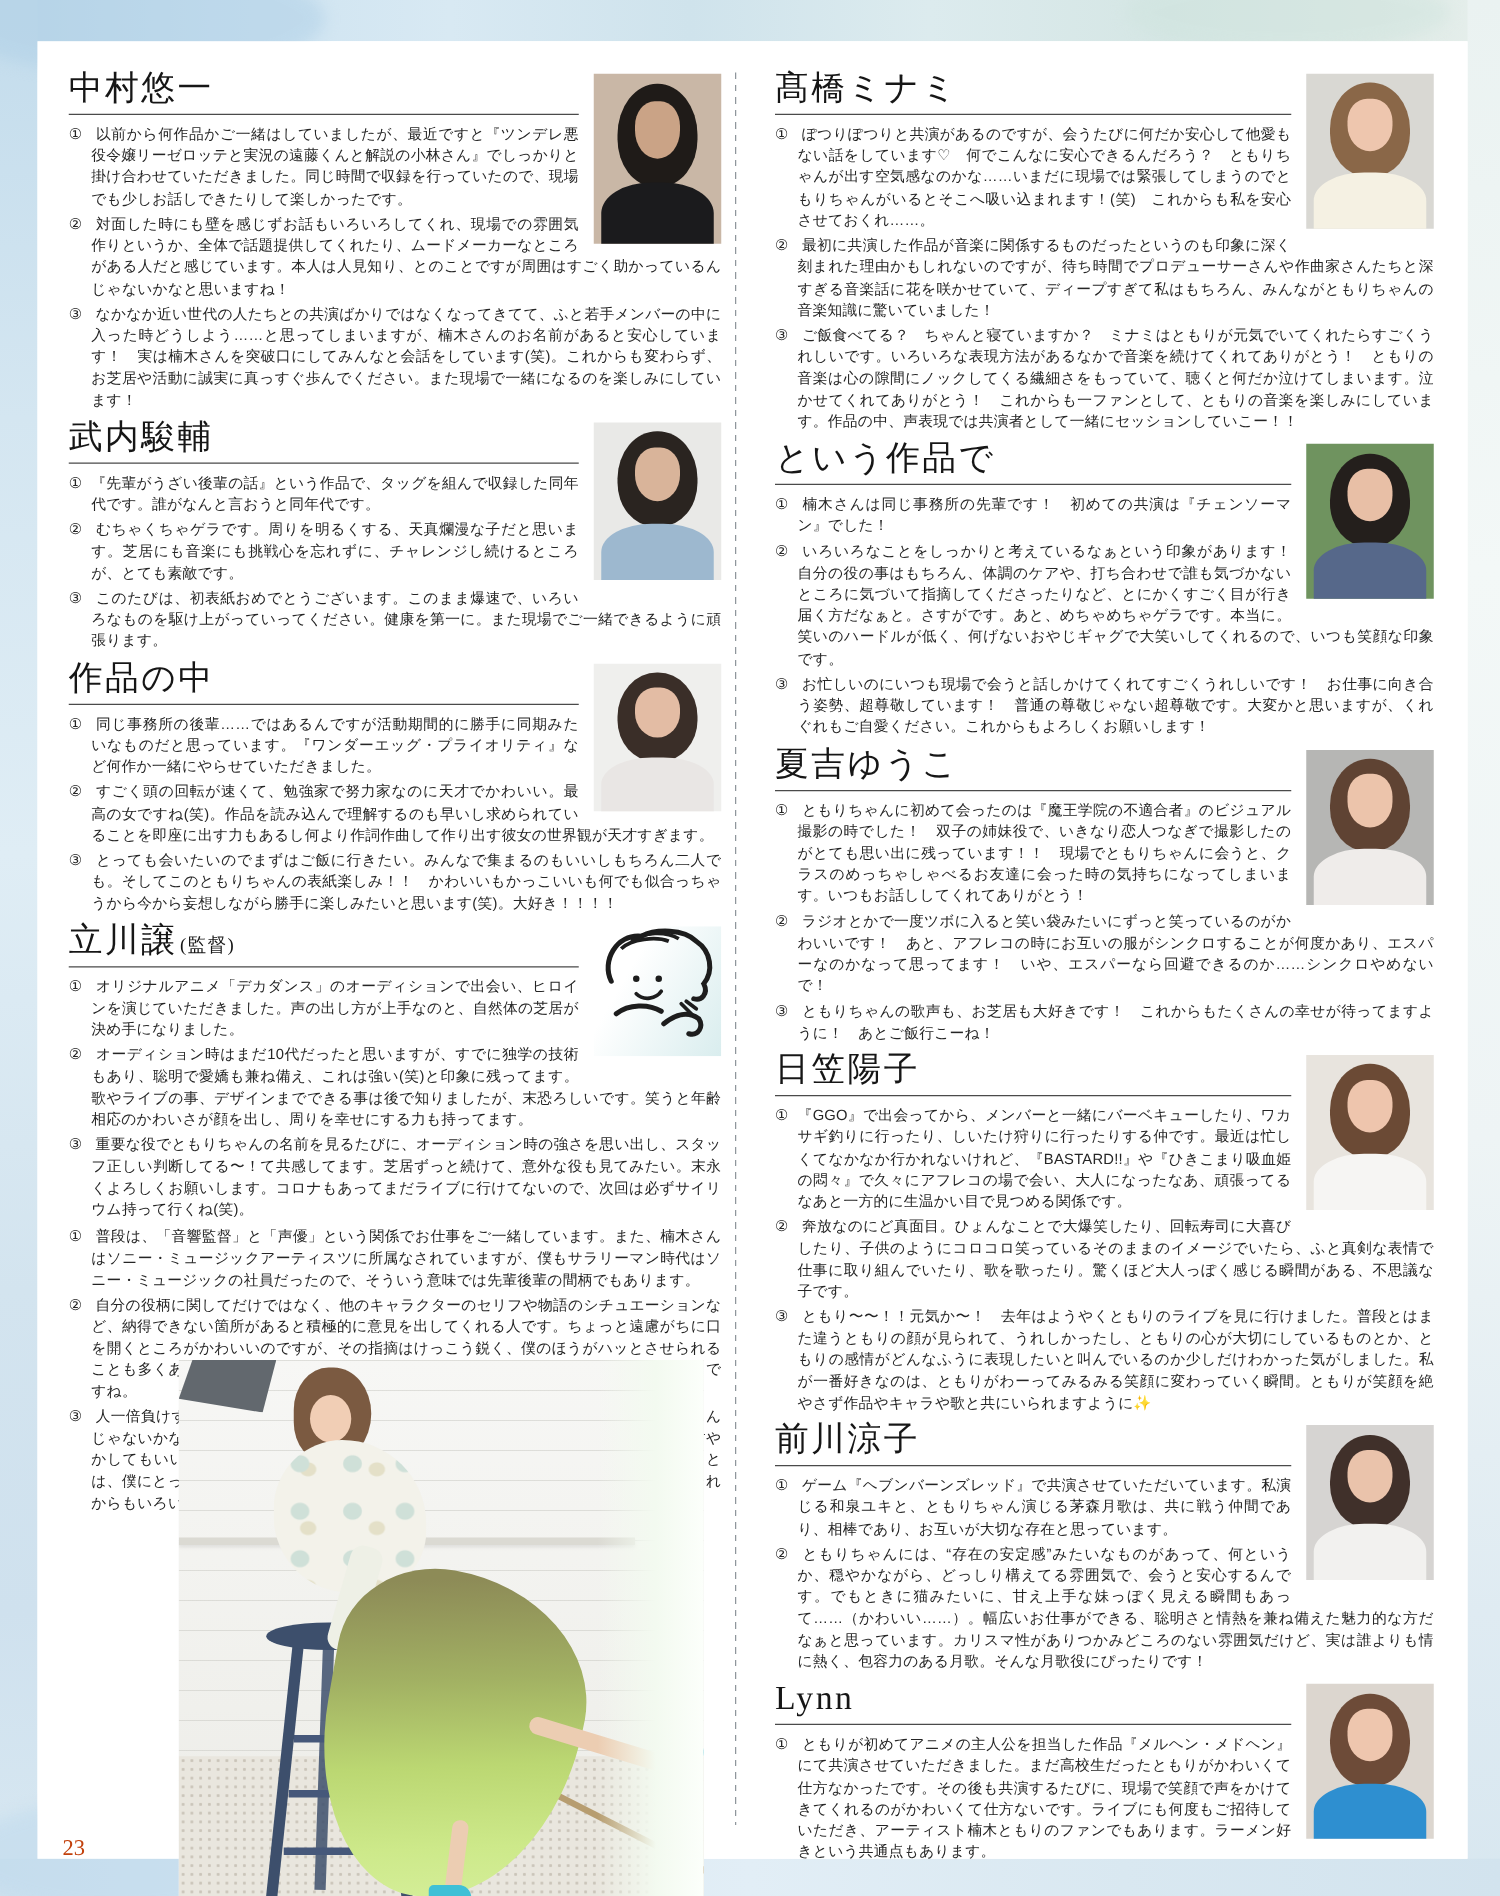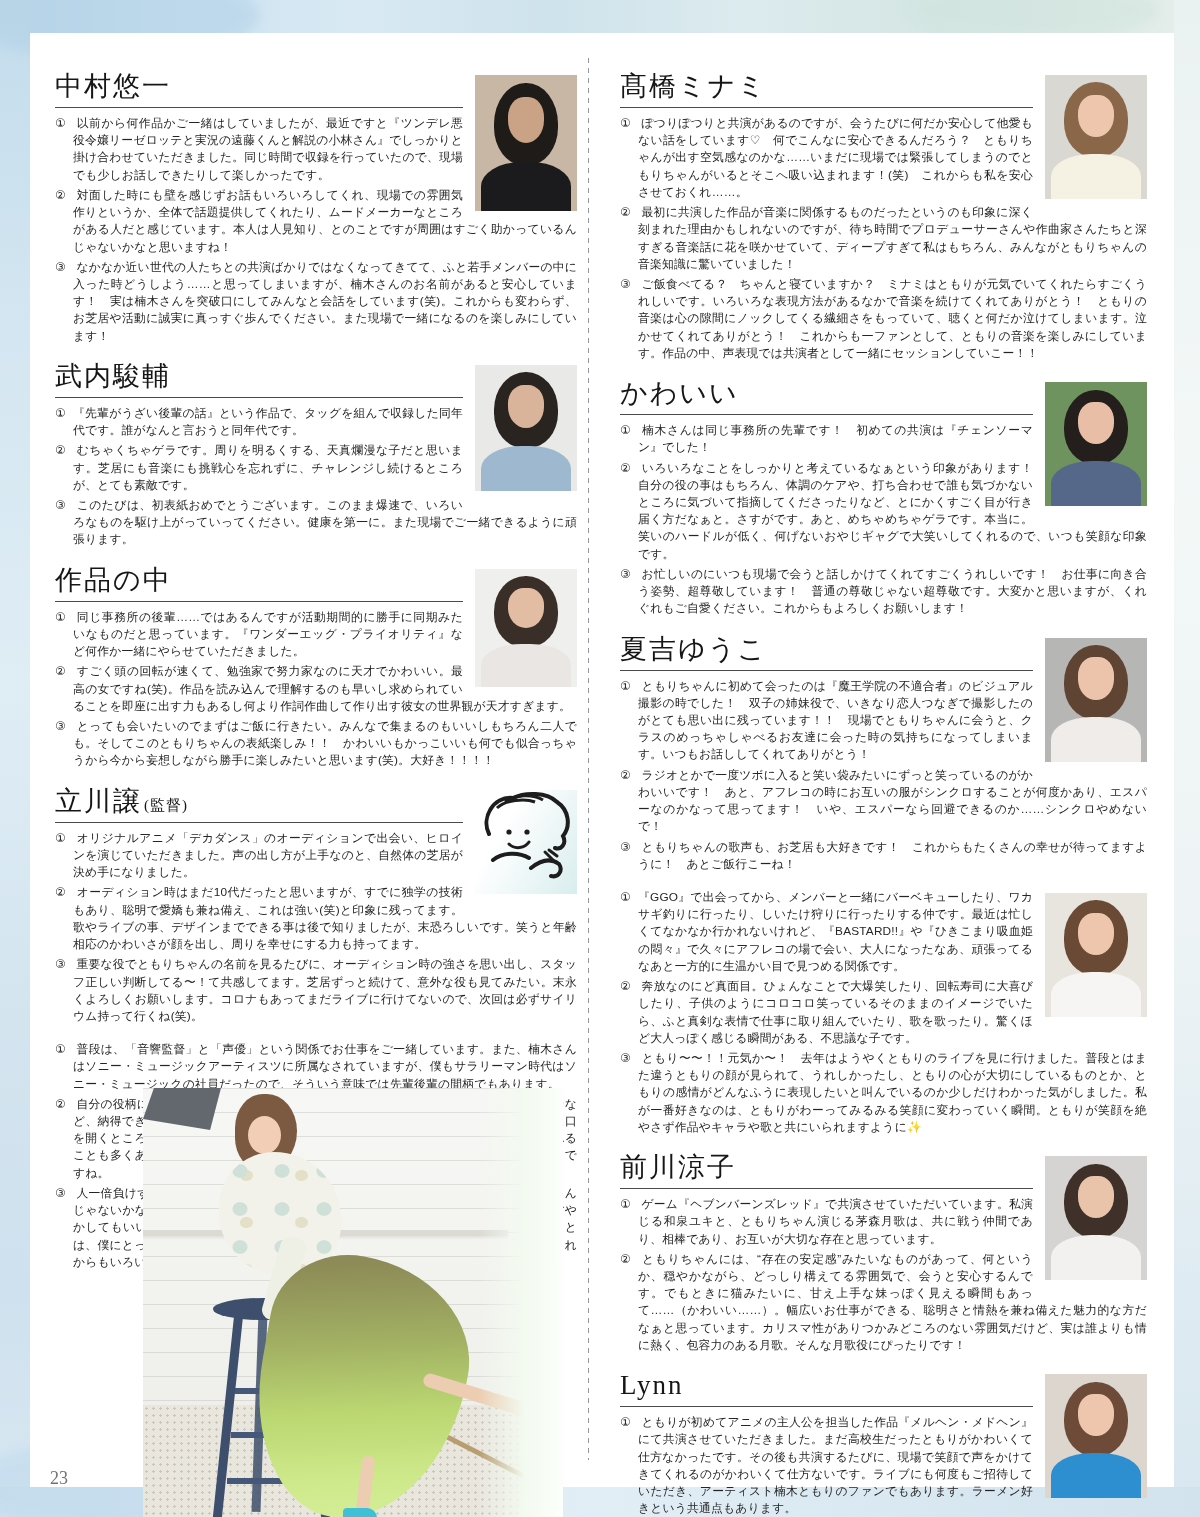--- a/index.html
+++ b/index.html
@@ -22,21 +22,21 @@
 
   .content{position:absolute;left:30px;top:33px;width:1144px;height:1454px;background:#fff;}
 
   .divider{position:absolute;left:588px;top:58px;width:1px;height:1402px;
     background:repeating-linear-gradient(180deg,#8f969c 0 5px,transparent 5px 10px);}
 
   .col{position:absolute;top:55px;}
   .col.left{left:55px;width:522px;}
   .col.right{left:620px;width:527px;}
 
-  section.profile{margin-bottom:5px;overflow:visible;margin-top:16px;}
+  section.profile{margin-bottom:5px;overflow:visible;}
   .portrait{float:right;width:102px;height:var(--h,124px);margin:4px 0 8px 12px;
     position:relative;overflow:hidden;background:var(--bg,#ddd);}
   .p-hair{position:absolute;left:19%;top:6%;width:62%;height:60%;background:var(--hair,#333);
     border-radius:50% 50% 46% 46%;}
   .p-face{position:absolute;left:32%;top:16%;width:36%;height:34%;background:var(--skin,#e9c2a8);
     border-radius:48% 48% 55% 55%;}
   .p-top{position:absolute;left:6%;bottom:-4%;width:88%;height:40%;background:var(--top,#eee);
     border-radius:45% 45% 0 0;}
   .p-sketch{position:absolute;inset:0;display:none;background:linear-gradient(120deg,#ffffff 30%,#d9edee 100%);}
   .portrait.sketch .p-sketch{display:block;}
@@ -45,21 +45,21 @@
     font-family:"Liberation Serif","DejaVu Serif",serif;font-weight:500;color:#161616;
     font-size:27px;line-height:1.15;letter-spacing:2px;}
   h2.name .sfx{font-size:15px;letter-spacing:1px;margin-left:2px;}
 
   .items{overflow:visible;}
   p.item{margin:0 0 3px 0;font-size:11.8px;line-height:1.46;letter-spacing:.2px;
     padding-left:18px;text-indent:-18px;text-align:justify;font-weight:500;color:#252525;}
   p.item .num{display:inline-block;width:18px;text-indent:0;}
 
   .pageno{position:absolute;left:50px;top:1468px;font-family:"Liberation Serif","DejaVu Serif",serif;
-    font-size:18px;color:#737373;}
+    font-size:18px;color:#c2410c;}
 
   
   .photo{position:absolute;left:143px;top:1088px;width:420px;height:429px;overflow:hidden;background:#f4f4f1;}
   .ph-wall{position:absolute;inset:0;
     background-image:repeating-linear-gradient(180deg,rgba(198,198,192,.5) 0 1px,transparent 1px 24px),
       linear-gradient(180deg,#f7f7f5,#f0f0ec 65%,#ebeae5);}
   .ph-window{position:absolute;left:0;top:0;width:78px;height:42px;background:#62686e;
     clip-path:polygon(14% 0,100% 0,86% 100%,0 74%);}
   .ph-ledge{position:absolute;left:0;top:142px;width:365px;height:6px;background:#dbdad3;
     box-shadow:0 2px 3px rgba(0,0,0,.08);}
@@ -206,21 +206,21 @@
       </div>
   </section>
 
   <section class="profile">
     <div class="portrait" style="--h: 124px; --bg: #6f935f; --hair: #241f1c; --skin: #e8bfa6; --top: #56688a;">
       <div class="p-hair"></div>
       <div class="p-face"></div>
       <div class="p-top"></div>
 
     </div>
-    <h2 class="name"><span class="nm">かわいい</span><span class="sfx"></span></h2>
+    <h2 class="name"><span class="nm">という作品で</span><span class="sfx"></span></h2>
     <div class="items">
         <p class="item"><span class="num">①</span><span class="txt"> 楠木さんは同じ事務所の先輩です！　初めての共演は『チェンソーマン』でした！</span></p>
         <p class="item"><span class="num">②</span><span class="txt"> いろいろなことをしっかりと考えているなぁという印象があります！　自分の役の事はもちろん、体調のケアや、打ち合わせで誰も気づかないところに気づいて指摘してくださったりなど、とにかくすごく目が行き届く方だなぁと。さすがです。あと、めちゃめちゃゲラです。本当に。笑いのハードルが低く、何げないおやじギャグで大笑いしてくれるので、いつも笑顔な印象です。</span></p>
         <p class="item"><span class="num">③</span><span class="txt"> お忙しいのにいつも現場で会うと話しかけてくれてすごくうれしいです！　お仕事に向き合う姿勢、超尊敬しています！　普通の尊敬じゃない超尊敬です。大変かと思いますが、くれぐれもご自愛ください。これからもよろしくお願いします！</span></p>
       </div>
   </section>
 
   <section class="profile">
     <div class="portrait" style="--h: 124px; --bg: #b6b6b4; --hair: #5f4333; --skin: #ecc4ab; --top: #efecea;">
       <div class="p-hair"></div>
@@ -236,20 +236,21 @@
       </div>
   </section>
 
   <section class="profile">
     <div class="portrait" style="--h: 124px; --bg: #e8e4de; --hair: #6b4a35; --skin: #eec5ad; --top: #f6f5f3;">
       <div class="p-hair"></div>
       <div class="p-face"></div>
       <div class="p-top"></div>
 
     </div>
+    <h2 class="name"><span class="nm">日笠陽子</span><span class="sfx"></span></h2>
     <div class="items">
         <p class="item"><span class="num">①</span><span class="txt">『GGO』で出会ってから、メンバーと一緒にバーベキューしたり、ワカサギ釣りに行ったり、しいたけ狩りに行ったりする仲です。最近は忙しくてなかなか行かれないけれど、『BASTARD!!』や『ひきこまり吸血姫の悶々』で久々にアフレコの場で会い、大人になったなあ、頑張ってるなあと一方的に生温かい目で見つめる関係です。</span></p>
         <p class="item"><span class="num">②</span><span class="txt"> 奔放なのにど真面目。ひょんなことで大爆笑したり、回転寿司に大喜びしたり、子供のようにコロコロ笑っているそのままのイメージでいたら、ふと真剣な表情で仕事に取り組んでいたり、歌を歌ったり。驚くほど大人っぽく感じる瞬間がある、不思議な子です。</span></p>
         <p class="item"><span class="num">③</span><span class="txt"> ともり〜〜！！元気か〜！　去年はようやくともりのライブを見に行けました。普段とはまた違うともりの顔が見られて、うれしかったし、ともりの心が大切にしているものとか、ともりの感情がどんなふうに表現したいと叫んでいるのか少しだけわかった気がしました。私が一番好きなのは、ともりがわーってみるみる笑顔に変わっていく瞬間。ともりが笑顔を絶やさず作品やキャラや歌と共にいられますように✨</span></p>
       </div>
   </section>
 
   <section class="profile">
     <div class="portrait" style="--h: 124px; --bg: #d6d4d2; --hair: #40302a; --skin: #eac3ab; --top: #f2f1ef;">
       <div class="p-hair"></div>

